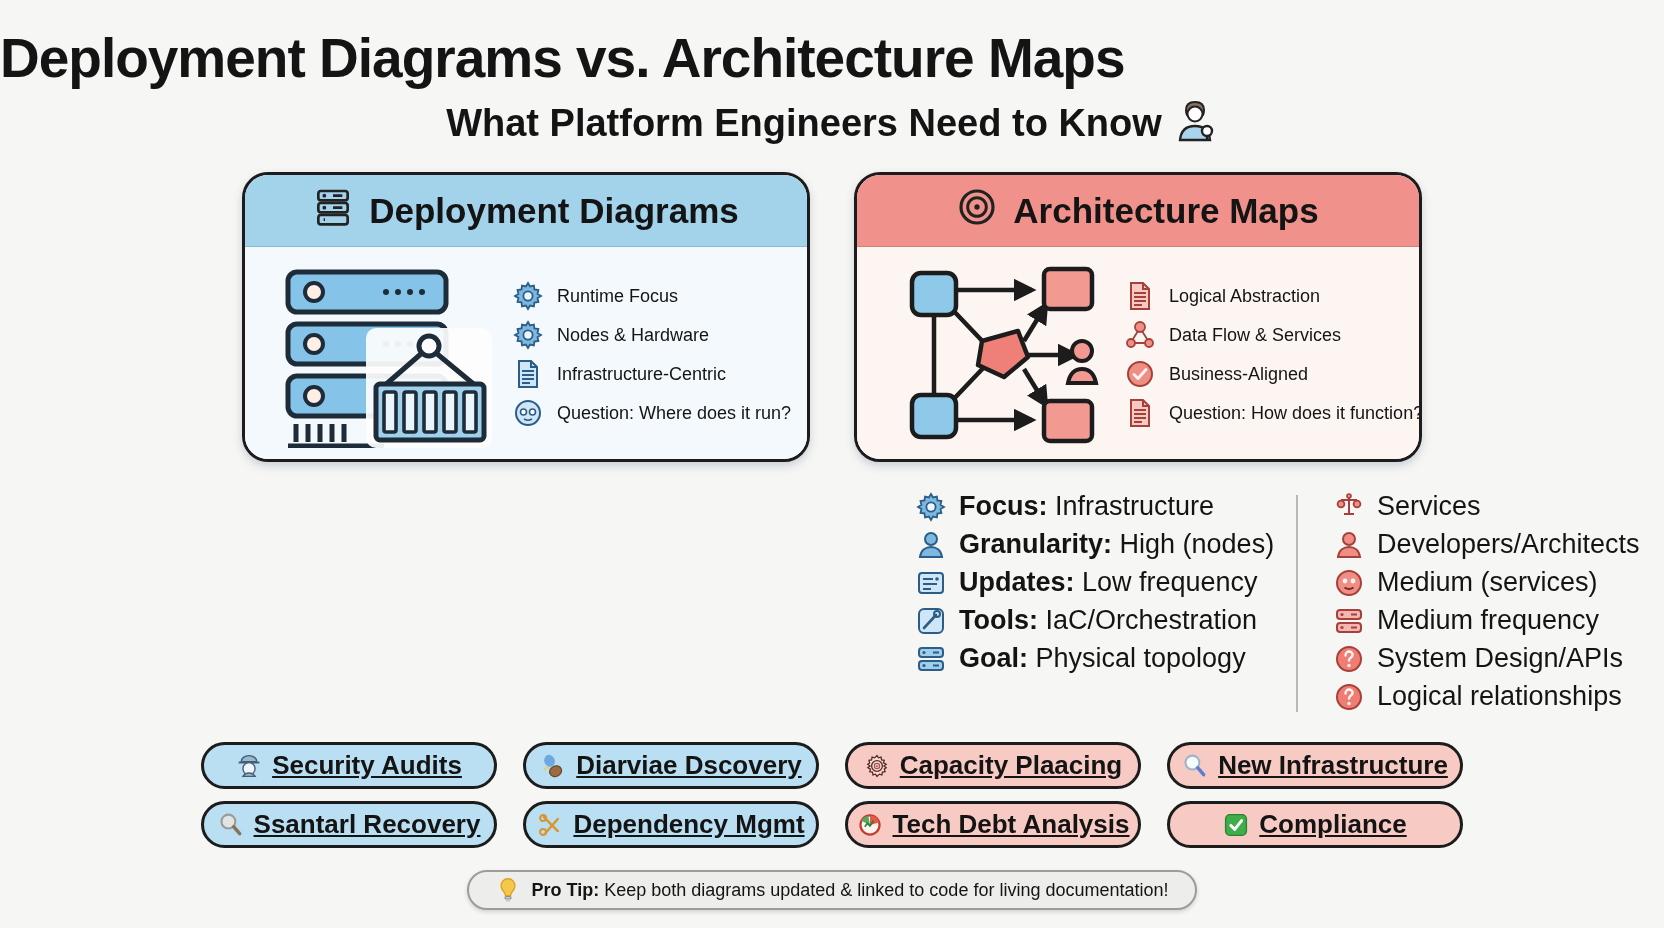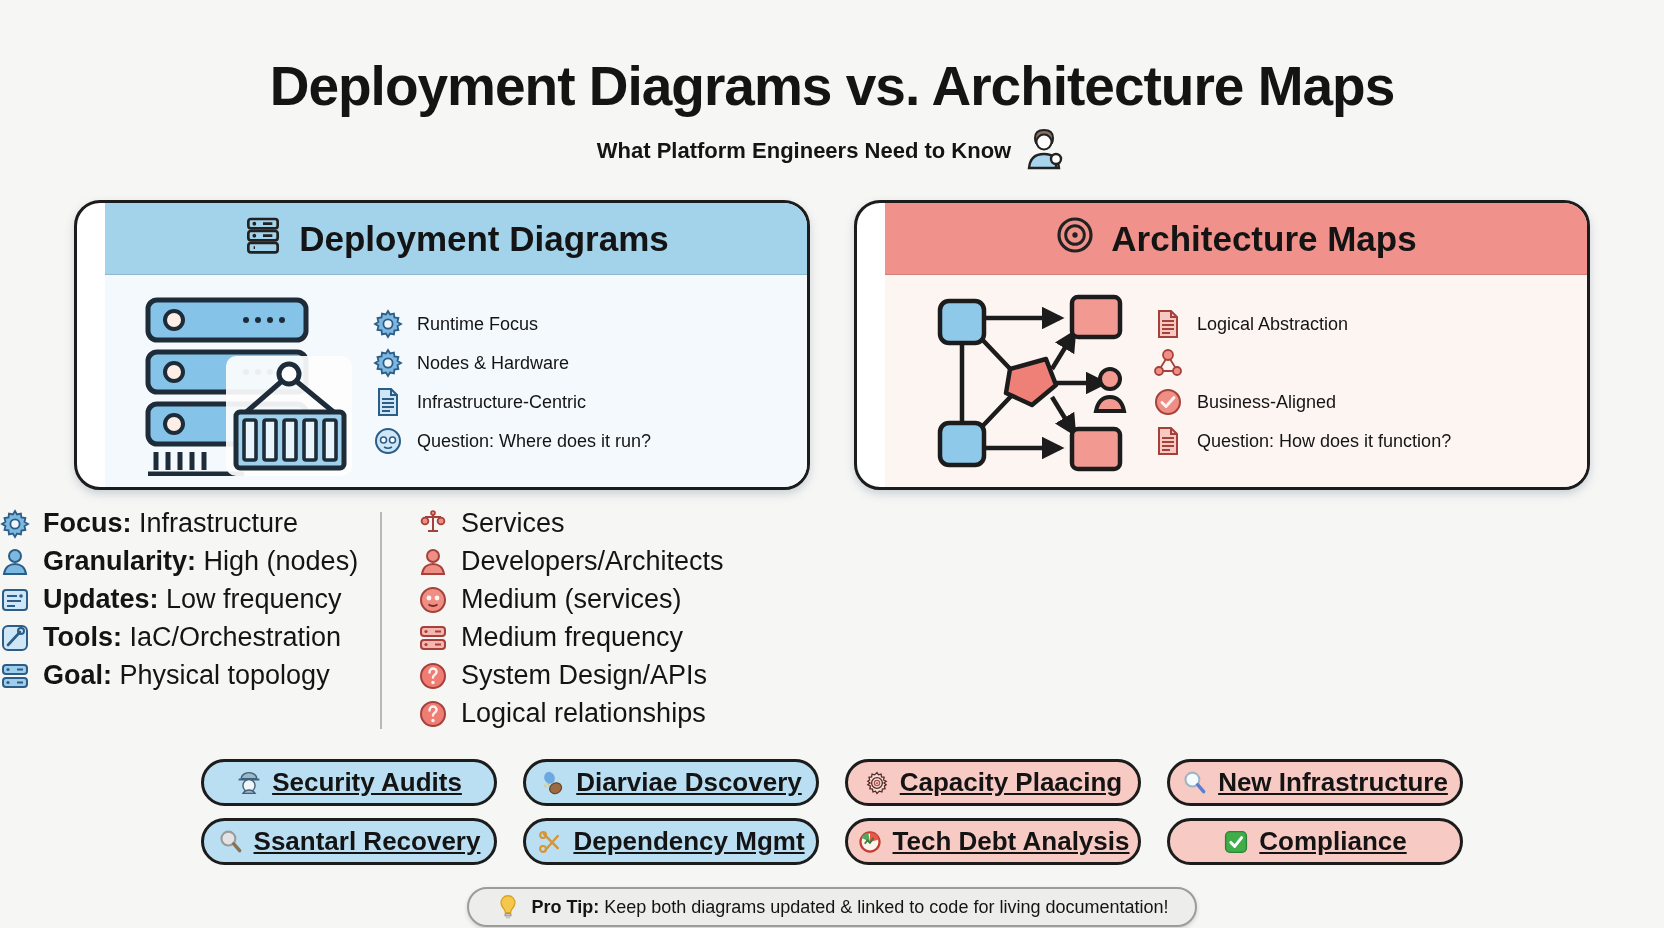--- a/index.html
+++ b/index.html
@@ -11,47 +11,47 @@
   *{box-sizing:border-box;margin:0;padding:0}
   html,body{width:1664px;height:928px;overflow:hidden}
   body{
     background:var(--page_bg); color:var(--ink);
     font-family:"Liberation Sans", sans-serif;
   }
   .page{width:1664px;height:928px;padding-top:26px}
 
   
   .title{
-    text-align:center;font-size:55px;font-weight:bold;letter-spacing:-1px;margin-top:28px;
+    text-align:left;font-size:55px;font-weight:bold;letter-spacing:-1px;
   }
   .subtitle-row{display:flex;justify-content:center;align-items:center;gap:10px;margin-top:10px}
-  .subtitle{font-size:22px;font-weight:600}
+  .subtitle{font-size:38px;font-weight:600}
 
   
   .cards{display:flex;justify-content:center;gap:44px;margin-top:26px}
   .card{
-    width:736px;height:290px;border:3px solid #1c1c1c;border-radius:26px;overflow:hidden;
-    box-shadow:0 4px 8px rgba(120,140,160,.35);background:#fff;padding-left:28px;
+    width:568px;height:290px;border:3px solid #1c1c1c;border-radius:26px;overflow:hidden;
+    box-shadow:0 4px 8px rgba(120,140,160,.35);background:#fff;
   }
   .card-header{
     height:72px;display:flex;align-items:center;justify-content:center;gap:16px;
     font-size:35px;font-weight:bold;border-bottom:1px solid rgba(0,0,0,.12);
   }
   .card.blue .card-header{background:var(--blue_header)}
   .card.red  .card-header{background:var(--salmon_header)}
   .card.blue .card-body{background:var(--blue_body)}
   .card.red  .card-body{background:var(--salmon_body)}
   .card-body{height:215px;display:flex;align-items:center;padding:8px 22px;gap:14px}
   .illustration{width:232px;flex:none;display:flex;align-items:center;justify-content:center}
   .bullets{display:flex;flex-direction:column;gap:9px;font-size:18px}
   .bullet{display:flex;align-items:center;gap:14px;white-space:pre}
   .bullet b{font-weight:normal}
 
   
-  .compare{display:flex;justify-content:flex-start;margin-top:18px}
+  .compare{display:flex;justify-content:flex-end;margin-top:29px}
   .compare-col{display:flex;flex-direction:column;gap:7px;font-size:27px}
   .compare-col.left{width:352px}
   .compare-col.right{width:330px}
   .compare-row{display:flex;align-items:center;gap:13px;white-space:pre}
   .compare-divider{width:2px;background:var(--divider);margin:4px 36px 0 28px}
 
   
   .pills{
     display:grid;grid-template-columns:repeat(4,296px);gap:12px 26px;
     justify-content:center;margin-top:30px;text-decoration:underline;
@@ -297,20 +297,21 @@
           <div class="bullet">
             <svg class="ic" viewBox="0 0 30 30">
                 <use href="#doc-r"></use>
               </svg>
             <span><b></b><span>Logical Abstraction</span></span>
           </div>
           <div class="bullet">
             <svg class="ic" viewBox="0 0 30 30">
                 <use href="#flow-r"></use>
               </svg>
+            <span><b></b><span>Data Flow &amp; Services</span></span>
           </div>
           <div class="bullet">
             <svg class="ic" viewBox="0 0 30 30">
                 <use href="#check-r"></use>
               </svg>
             <span><b></b><span>Business-Aligned</span></span>
           </div>
           <div class="bullet">
             <svg class="ic" viewBox="0 0 30 30">
                 <use href="#doc-r"></use>

